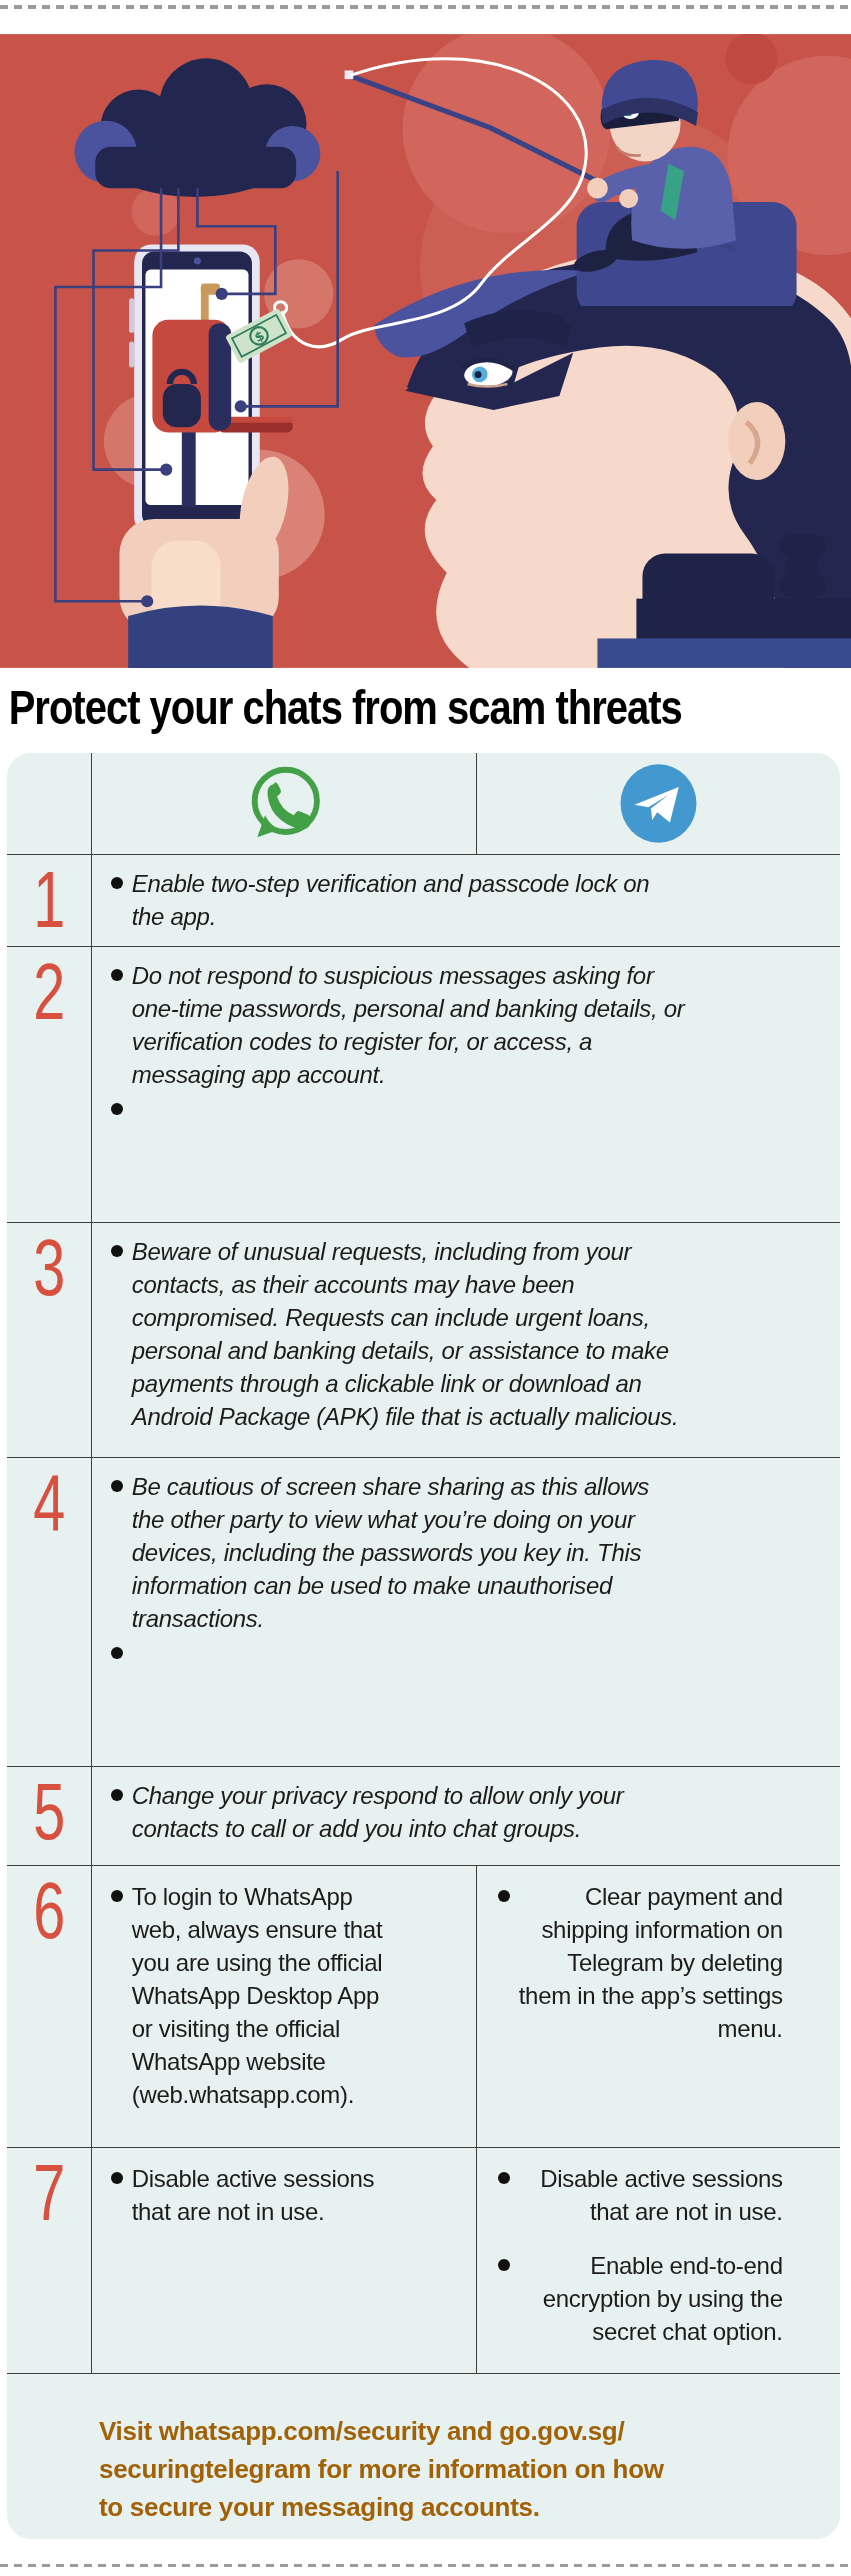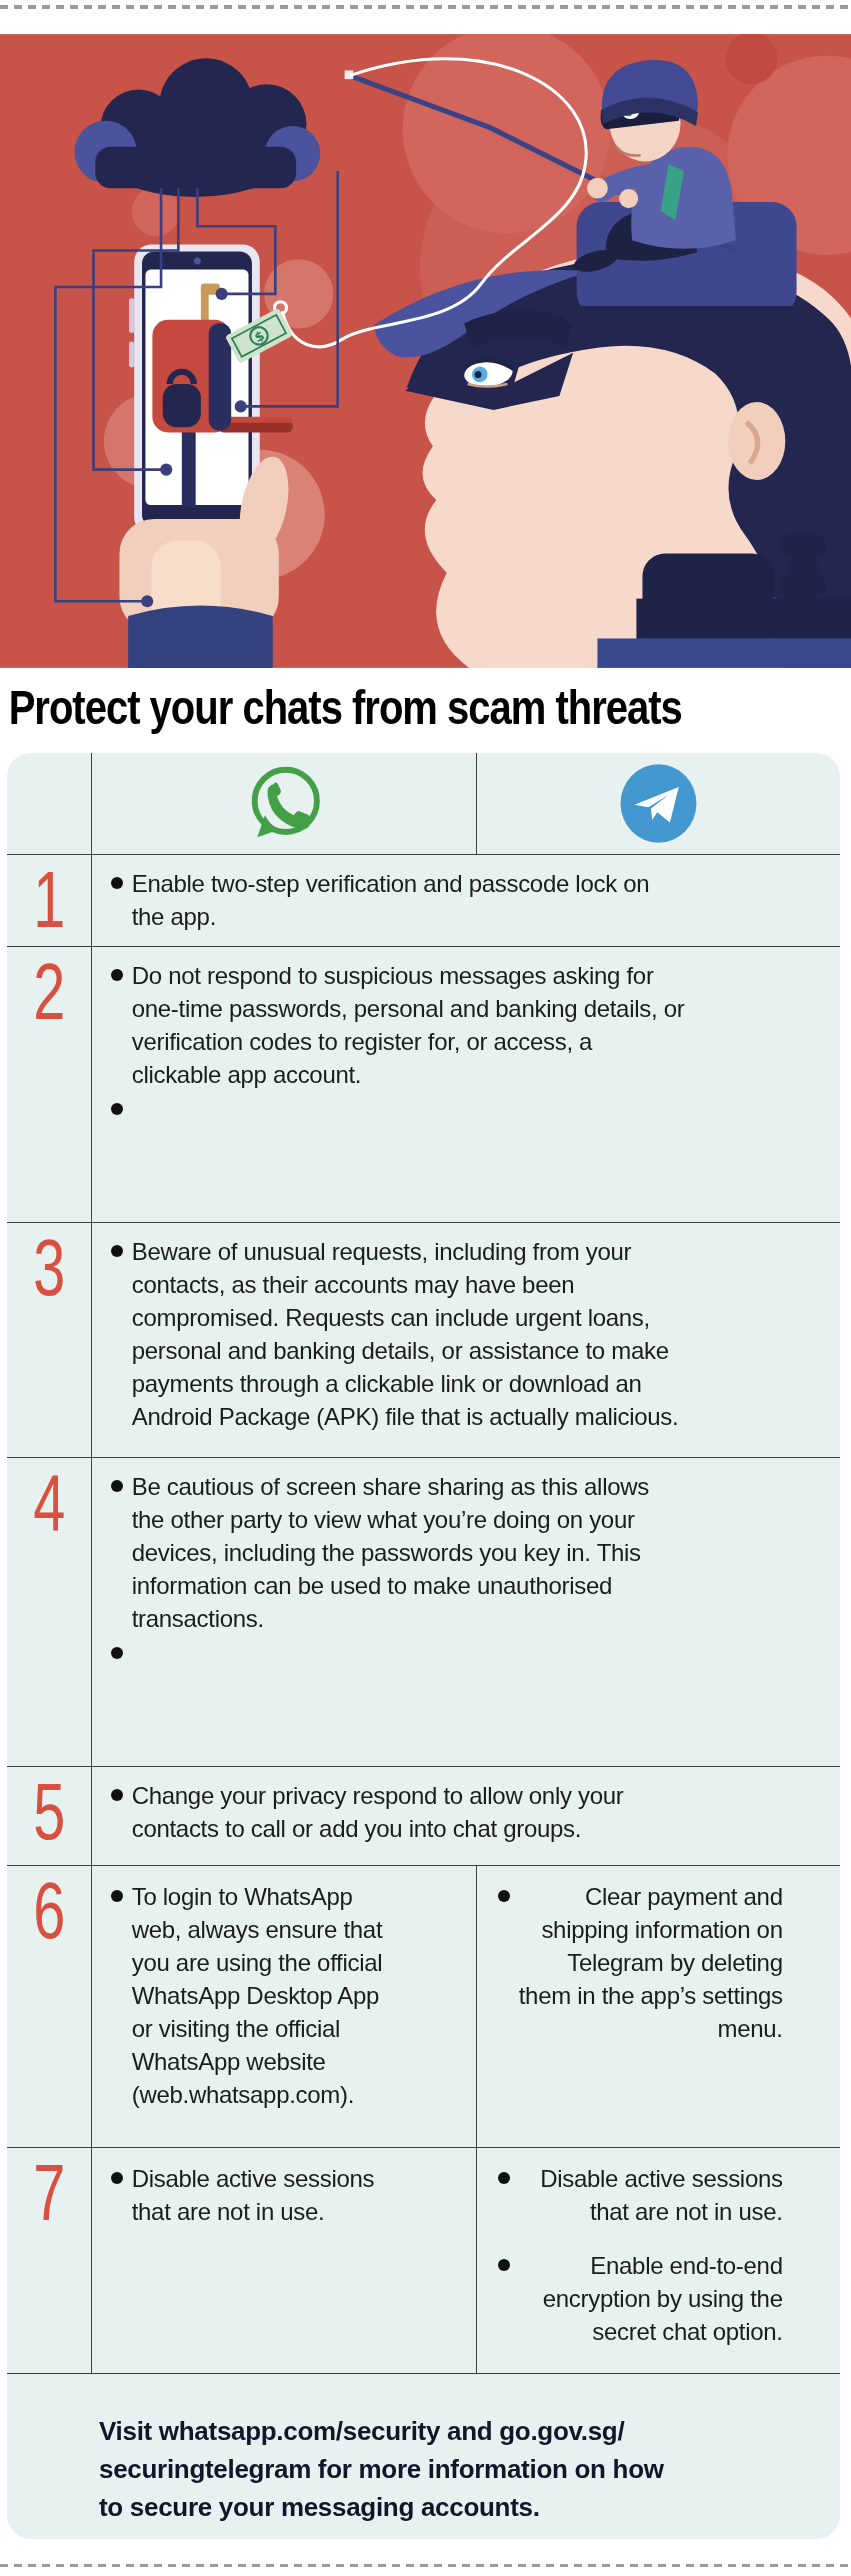--- a/index.html
+++ b/index.html
@@ -25,25 +25,25 @@
                   display:flex;align-items:center;justify-content:center;}
   .cell-tg-header{flex:1;display:flex;align-items:center;justify-content:center;}
   .cell-full{flex:1;padding:12px 22.5px 0 19px;box-sizing:border-box;overflow:hidden;}
   .cell-col{box-sizing:border-box;padding:14px 12px 0 19px;overflow:hidden;}
   .col-wa{flex:none;width:385px;border-right:1.7px solid #3e3e3e;}
   .col-tg{flex:1;padding-left:21px;text-align:right;}
   .bullet{display:flex;margin:0 0 1.7px 0;}
   .split .bullet{margin-bottom:21px;}
   .dot{flex:none;width:12px;height:12px;border-radius:50%;background:#111;margin:10.4px 8.7px 0 0;}
   .btext{font-size:24px;line-height:33px;color:#1c1c1c;letter-spacing:-0.3px;}
-  .cell-full .btext{max-width:554px;}
+  .cell-full .btext{max-width:554px;font-style:italic;}
   .col-wa .btext,.col-tg .btext{max-width:264px;}
   .panel-footer{border-top:1.7px solid #3e3e3e;height:165px;box-sizing:border-box;
                 padding:38px 35px 0 92px;}
-  .footer-text{font-size:26px;line-height:38px;font-weight:bold;color:#0f172a;letter-spacing:-0.3px;}
+  .footer-text{font-size:26px;line-height:38px;font-weight:bold;color:#a16207;letter-spacing:-0.3px;}
 </style>
 </head>
 <body>
 
 <div class="page">
 
   <div class="dashed dashed-top"></div>
 
   <svg class="illustration" width="852" height="634" viewBox="0 0 984 732" xmlns="http://www.w3.org/2000/svg">
     <rect width="984" height="732" fill="#c85449"></rect>
@@ -207,21 +207,21 @@
               <span class="dot"></span>
               <span class="btext">Enable two-step verification and passcode lock on the app.</span>
             </div>
           </div>
         </div>
         <div class="row body-row" style="height: 276px;">
           <div class="cell-num"><span class="number">2</span></div>
           <div class="cell-full">
             <div class="bullet">
               <span class="dot"></span>
-              <span class="btext">Do not respond to suspicious messages asking for one-time passwords, personal and banking details, or verification codes to register for, or access, a clickable app account.</span>
+              <span class="btext">Do not respond to suspicious messages asking for one-time passwords, personal and banking details, or verification codes to register for, or access, a messaging app account.</span>
             </div>
             <div class="bullet">
               <span class="dot"></span>
             </div>
           </div>
         </div>
         <div class="row body-row" style="height: 235px;">
           <div class="cell-num"><span class="number">3</span></div>
           <div class="cell-full">
             <div class="bullet">

